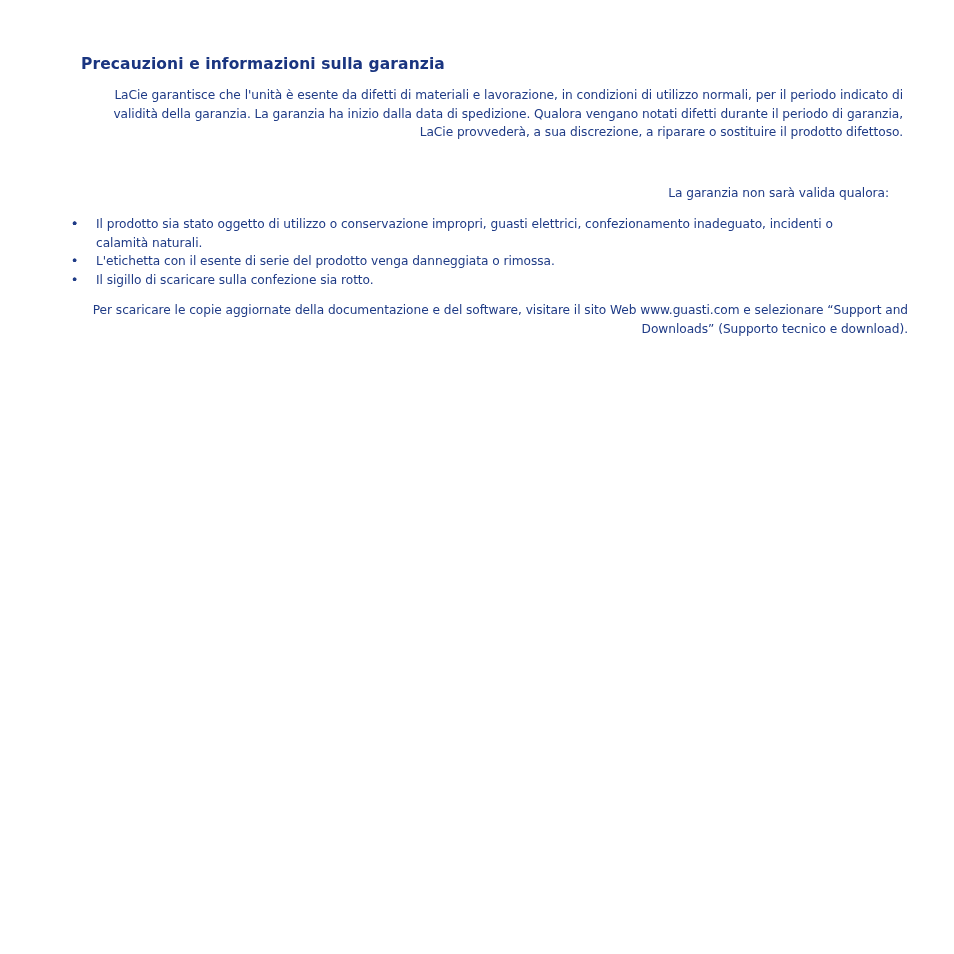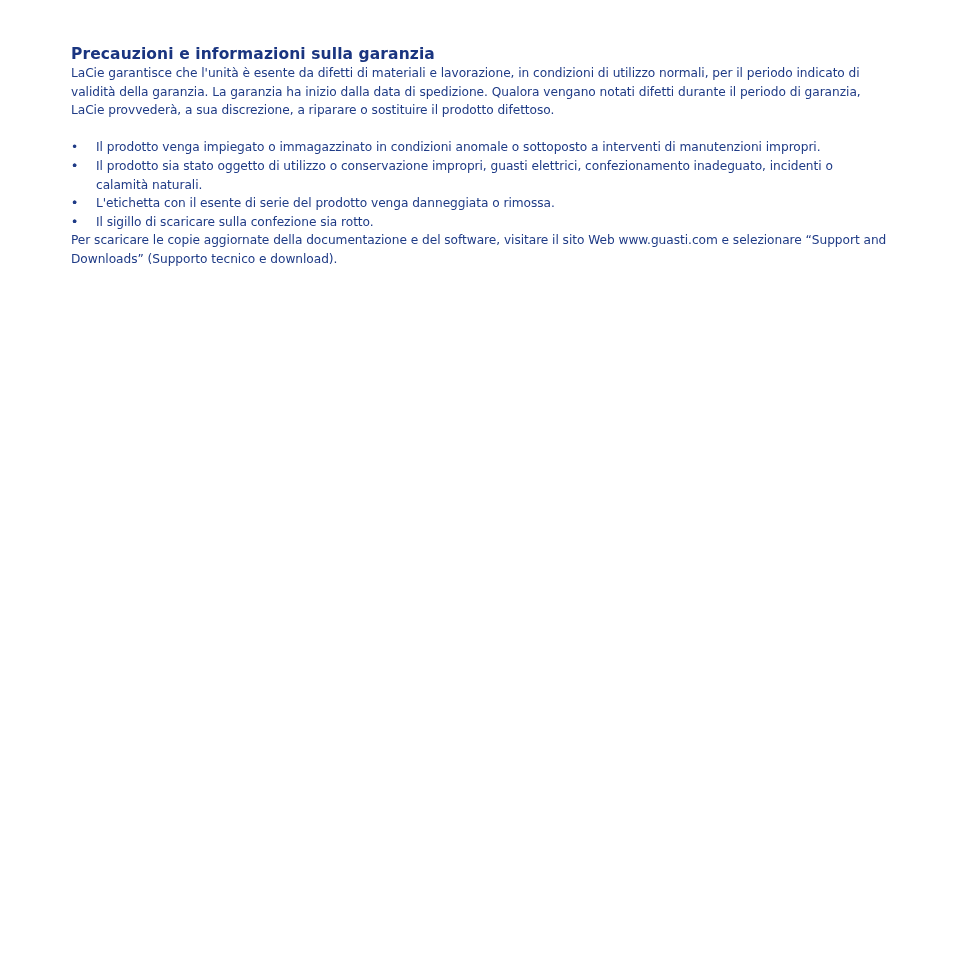--- a/index.html
+++ b/index.html
@@ -4,45 +4,46 @@
   <style>
     html, body { margin: 0; padding: 0; background: #ffffff; }
     body { width: 954px; height: 954px; position: relative; overflow: hidden; }
     .page {
       position: absolute; left: 71px; top: 44px; width: 830px;
       color: #1f3b86;
       font-family: "DejaVu Sans", sans-serif;
     }
     .title {
       font-size: 15.5px; font-weight: bold; color: #1a3580;
-      margin: 0; line-height: 20px; letter-spacing: 0.1px;
+      margin: 10px; line-height: 20px; letter-spacing: 0.1px;
     }
     .para {
-      font-size: 12.2px; line-height: 18.6px; margin: 0; letter-spacing: -0.05px;
+      font-size: 12.2px; line-height: 18.6px; margin: 12px; letter-spacing: -0.05px; text-align: right;
     }
     .spacer { height: 18.6px; }
     ul.bullets { list-style: none; margin: 0; padding: 0; }
     ul.bullets li {
       position: relative; padding-left: 25px;
       font-size: 12.2px; line-height: 18.6px; letter-spacing: -0.05px;
       width: 760px;
     }
     ul.bullets li .dot {
       position: absolute; left: 0; top: 0; width: 12px;
     }
   </style>
 </head>
 <body>
 
 <div class="page">
   <h1 class="title">Precauzioni e informazioni sulla garanzia</h1>
   <p class="para" style="width:820px;">LaCie garantisce che l'unità è esente da difetti di materiali e lavorazione, in condizioni di utilizzo normali, per il periodo indicato di validità della garanzia. La garanzia ha inizio dalla data di spedizione. Qualora vengano notati difetti durante il periodo di garanzia, LaCie provvederà, a sua discrezione, a riparare o sostituire il prodotto difettoso.</p>
   <div class="spacer"></div>
+  <p class="para">La garanzia non sarà valida qualora:</p>
   <ul class="bullets">
-    <li><span class="dot">•</span><span>Il prodotto venga impiegato o immagazzinato in condizioni anomale o sottoposto a interventi di manutenzioni impropri.</span></li>
+    <li><span class="dot">•</span></li>
     <li><span class="dot">•</span></li>
     <li><span class="dot">•</span><span>Il prodotto sia stato oggetto di utilizzo o conservazione impropri, guasti elettrici, confezionamento inadeguato, incidenti o calamità naturali.</span></li>
     <li><span class="dot">•</span></li>
     <li><span class="dot">•</span><span>L'etichetta con il esente di serie del prodotto venga danneggiata o rimossa.</span></li>
     <li><span class="dot">•</span></li>
     <li><span class="dot">•</span><span>Il sigillo di scaricare sulla confezione sia rotto.</span></li>
   </ul>
   <p class="para" style="width:825px;">Per scaricare le copie aggiornate della documentazione e del software, visitare il sito Web www.guasti.com e selezionare “Support and Downloads” (Supporto tecnico e download).</p>
 </div>
 

